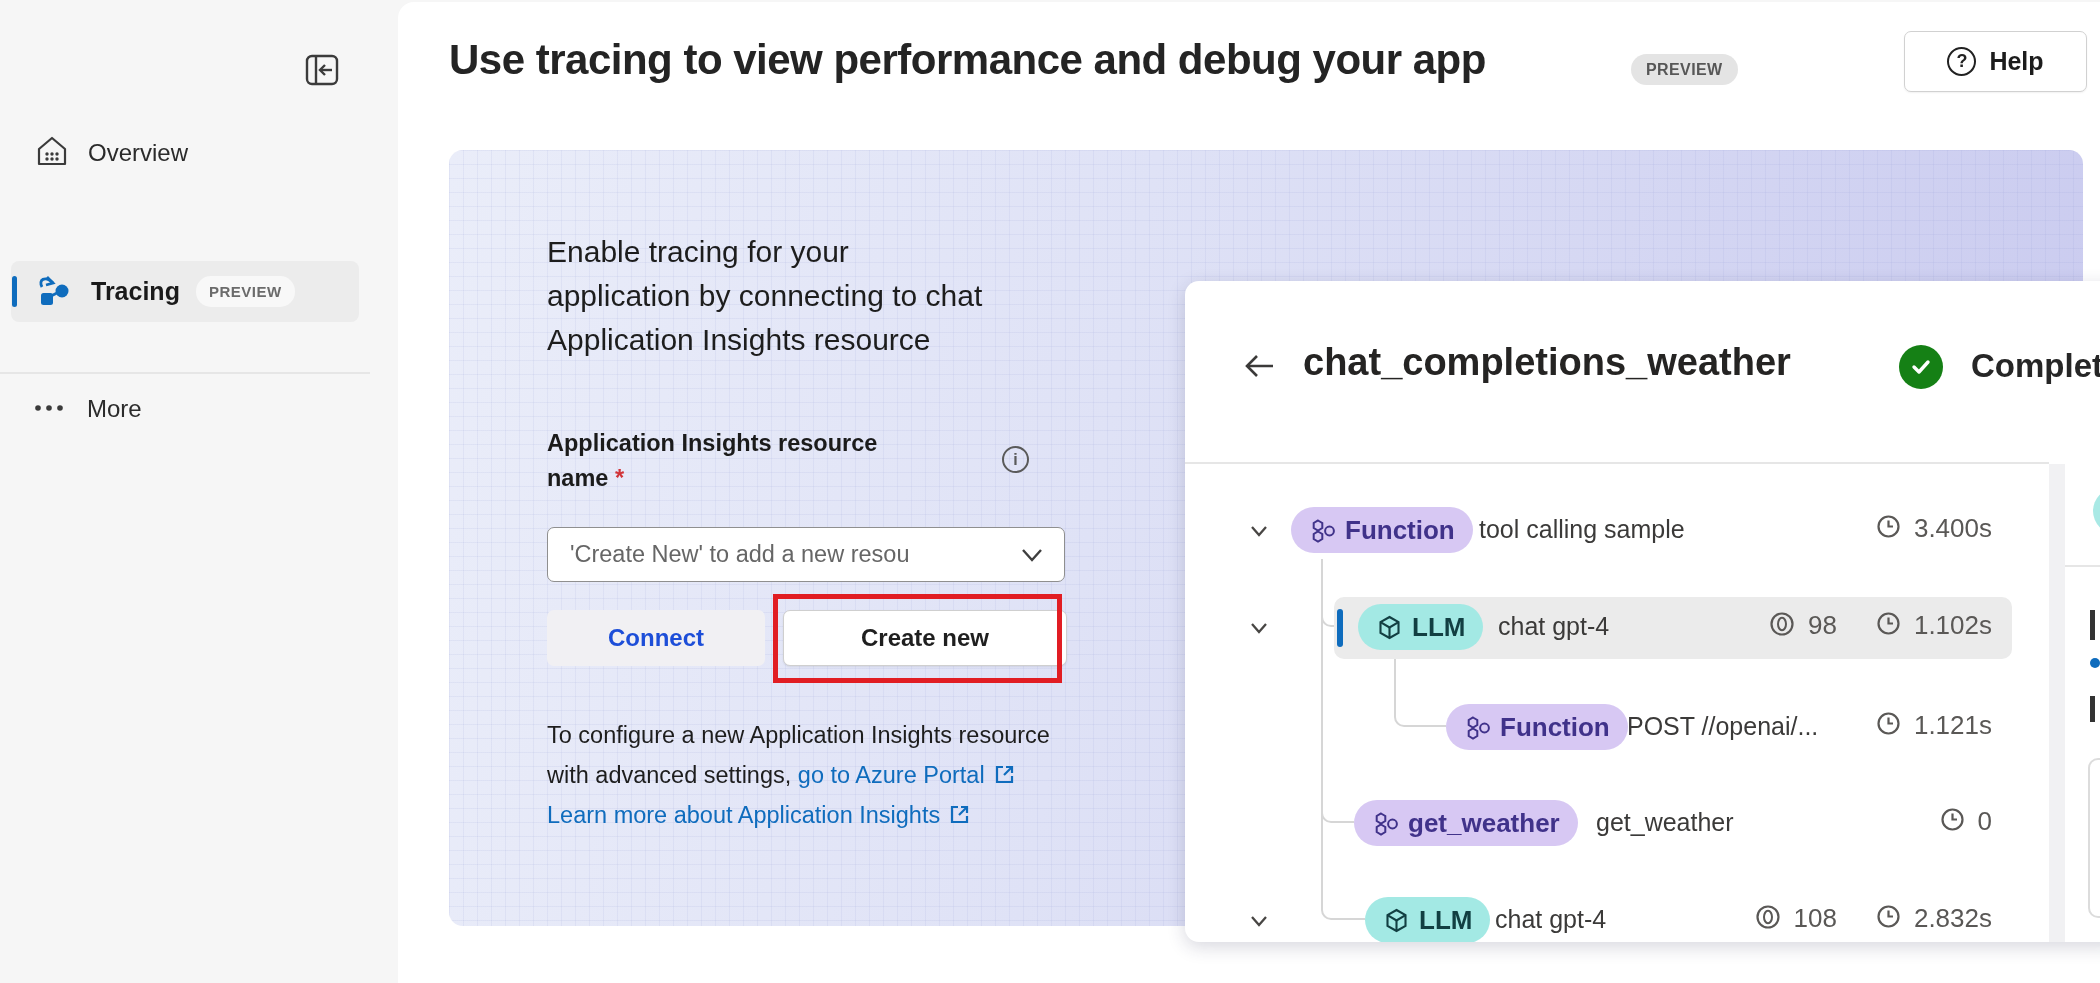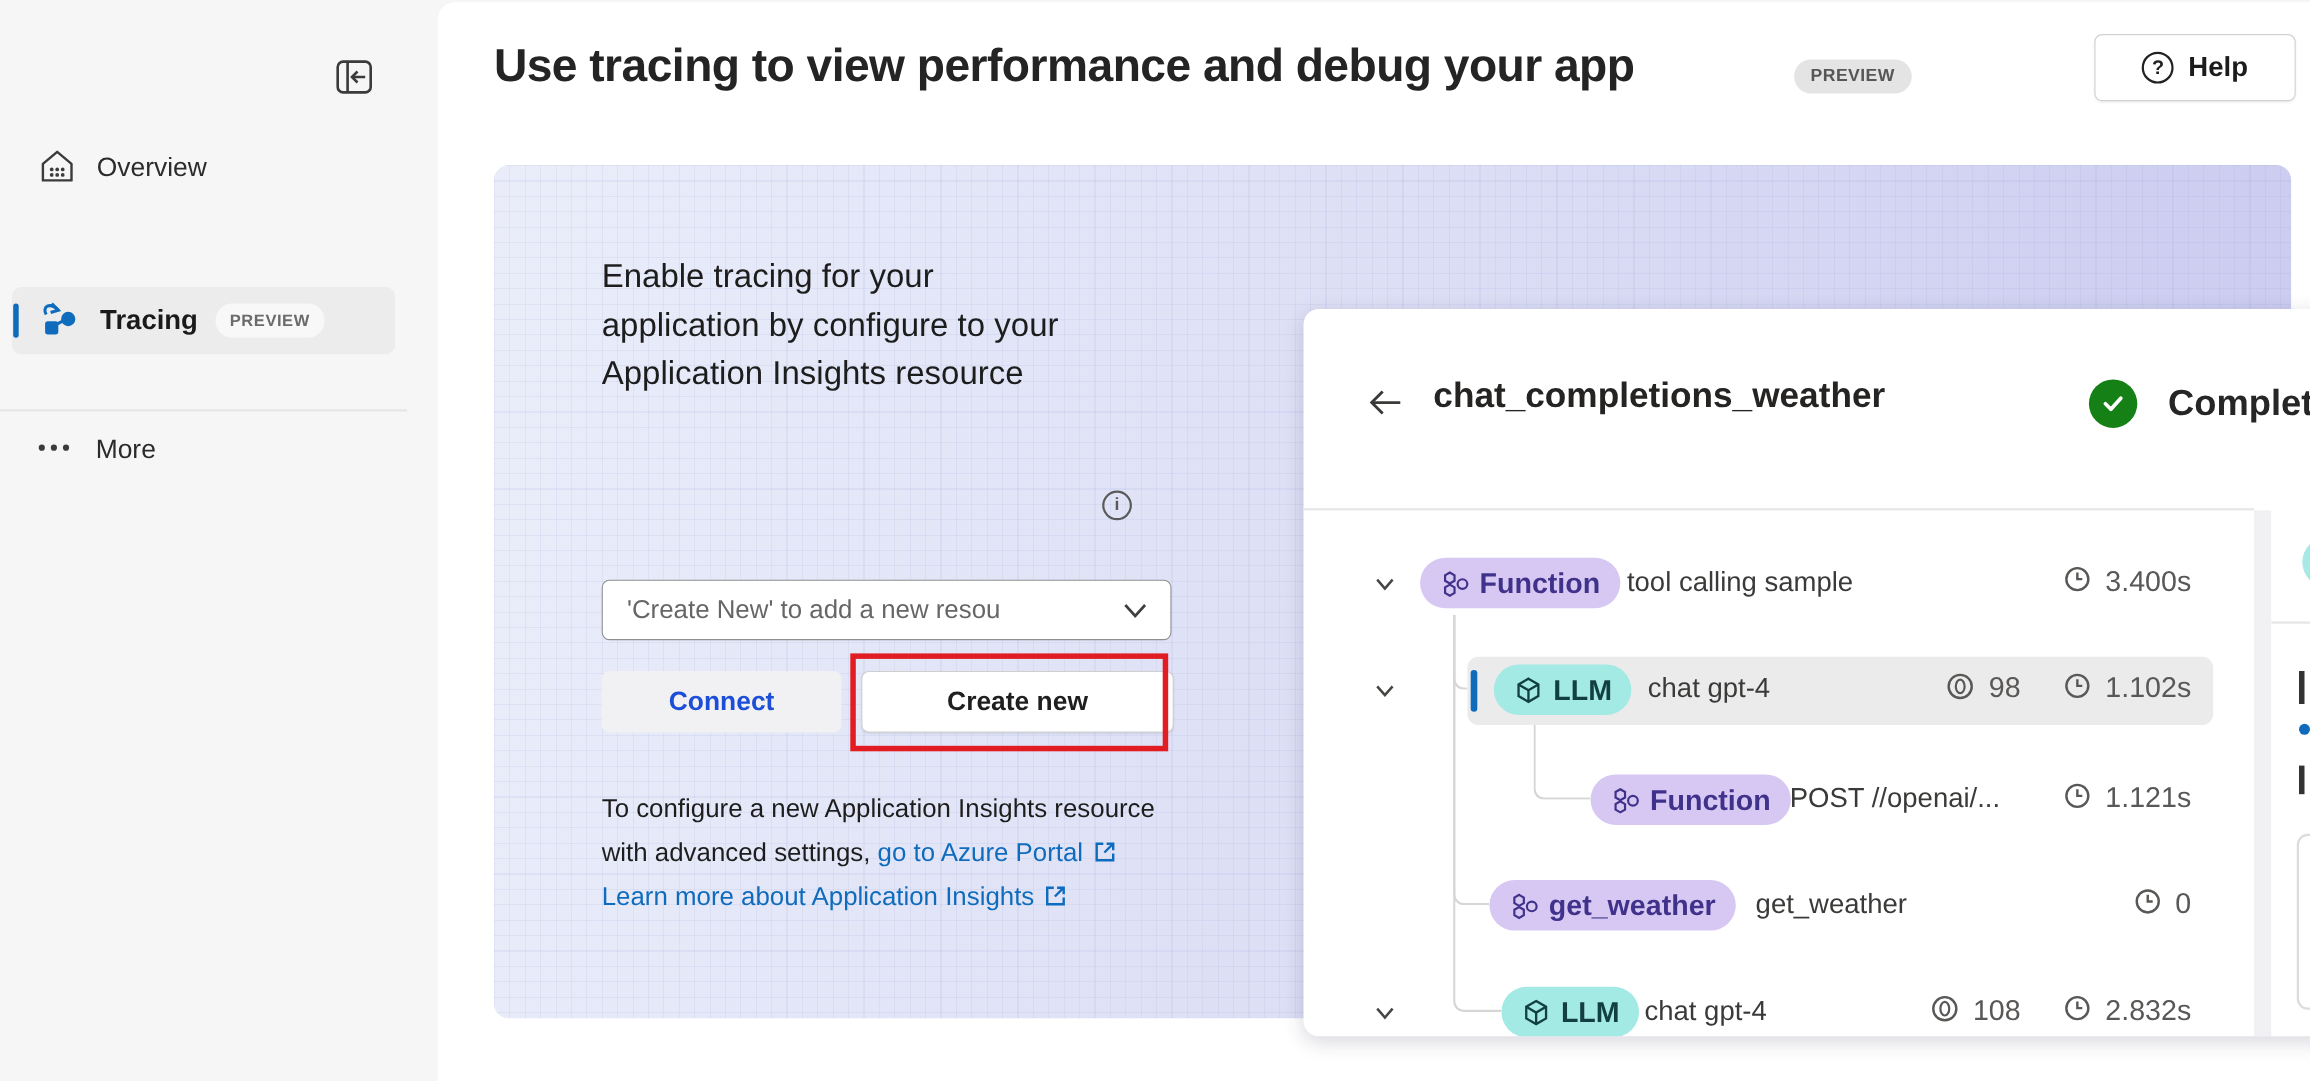--- a/index.html
+++ b/index.html
@@ -69,21 +69,21 @@
     border:5px solid #e11d23; pointer-events:none; }
   .hero-para { position:absolute; left:98px; top:565px; width:512px; font-size:23.5px;
     line-height:40px; color:#1d1d1d; }
   .hero-para a { color:#0f6cbd; text-decoration:none; cursor:pointer; }
   .ext-ico { vertical-align:-3px; margin:0 6px 0 8px; }
 
   
   .trace-card { position:absolute; left:787px; top:279px; width:940px; height:661px;
     background:#fff; border-radius:14px; box-shadow:0 5px 18px rgba(40,40,80,.18); overflow:hidden; }
   .back-arrow { position:absolute; left:55px; top:66px; cursor:pointer; }
-  .trace-title { position:absolute; left:118px; top:60px; font-size:32px; font-weight:700;
+  .trace-title { position:absolute; left:118px; top:60px; font-size:38px; font-weight:700;
     color:#252423; white-space:nowrap; }
   .status-badge { position:absolute; left:714px; top:64px; width:44px; height:44px;
     border-radius:50%; background:#158015; display:flex; align-items:center; justify-content:center; }
   .status-text { position:absolute; left:786px; top:66px; font-size:33px; font-weight:650;
     color:#262626; white-space:nowrap; }
   .card-divider { position:absolute; left:0; top:181px; width:864px; height:2px; background:#e6e6e6; }
   .splitter { position:absolute; left:864px; top:183px; width:16px; height:478px; background:#f1f1f3; }
 
   
   .sliver { position:absolute; left:880px; top:183px; width:60px; height:478px; background:#fff; }
@@ -187,22 +187,25 @@
 <div class="main">
   <h1 class="page-title">Use tracing to view performance and debug your app</h1>
   <span class="pill-preview-top">PREVIEW</span>
 
   <button class="help-btn">
     <span class="help-q">?</span>
     <span class="help-label">Help</span>
   </button>
 
   <div class="hero">
-    <p class="hero-intro">Enable tracing for your application by configure to your Application Insights resource</p>
-
+    <p class="hero-intro">Enable tracing for your application by connecting to chat Application Insights resource</p>
+
+    <div class="field-label">
+      <span>Application Insights resource name</span> <span class="req-star">*</span>
+    </div>
     <div class="info-icon">i</div>
 
     <div class="select-box">
       <span class="select-text">'Create New' to add a new resou</span>
       <svg width="28" height="22" viewBox="0 0 28 22">
         <polyline points="5,6 14,16 23,6" fill="none" stroke="#3f3f3f" stroke-width="2.4"></polyline>
       </svg>
     </div>
 
     <button class="btn btn-connect" disabled="">Connect</button>

